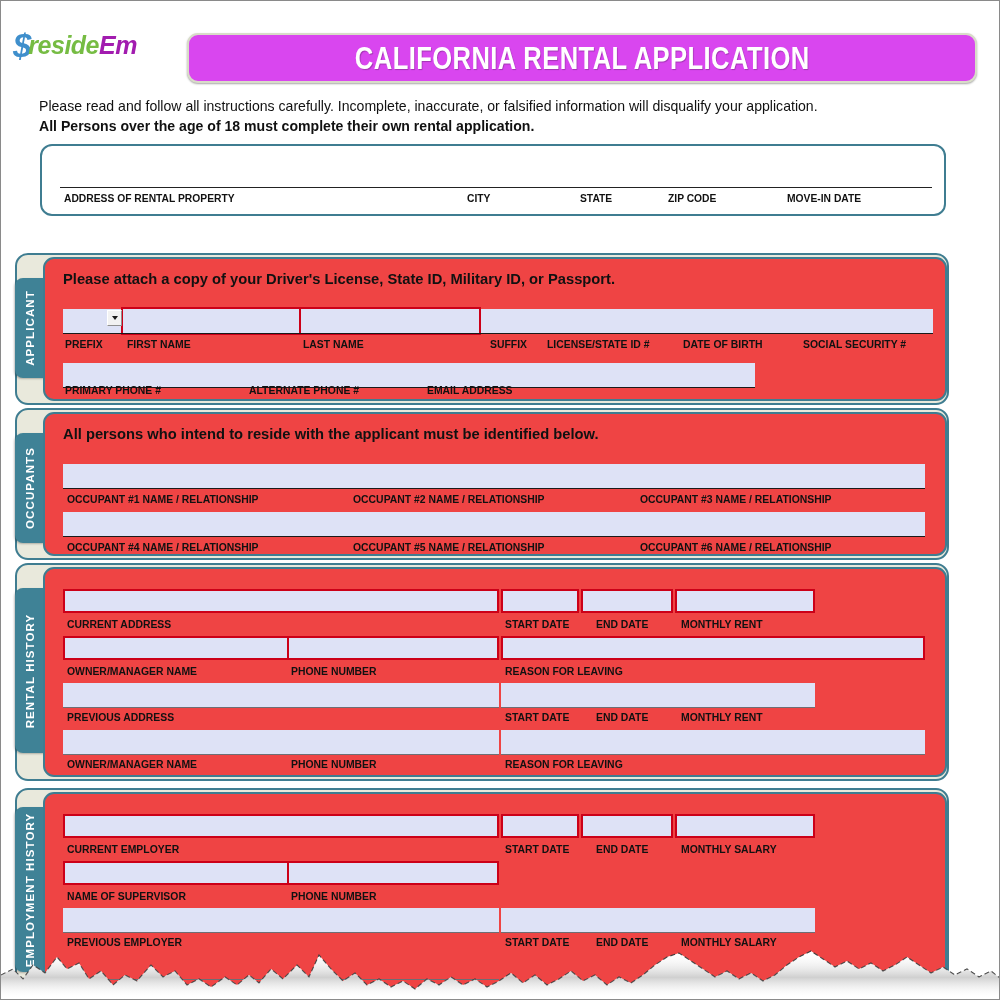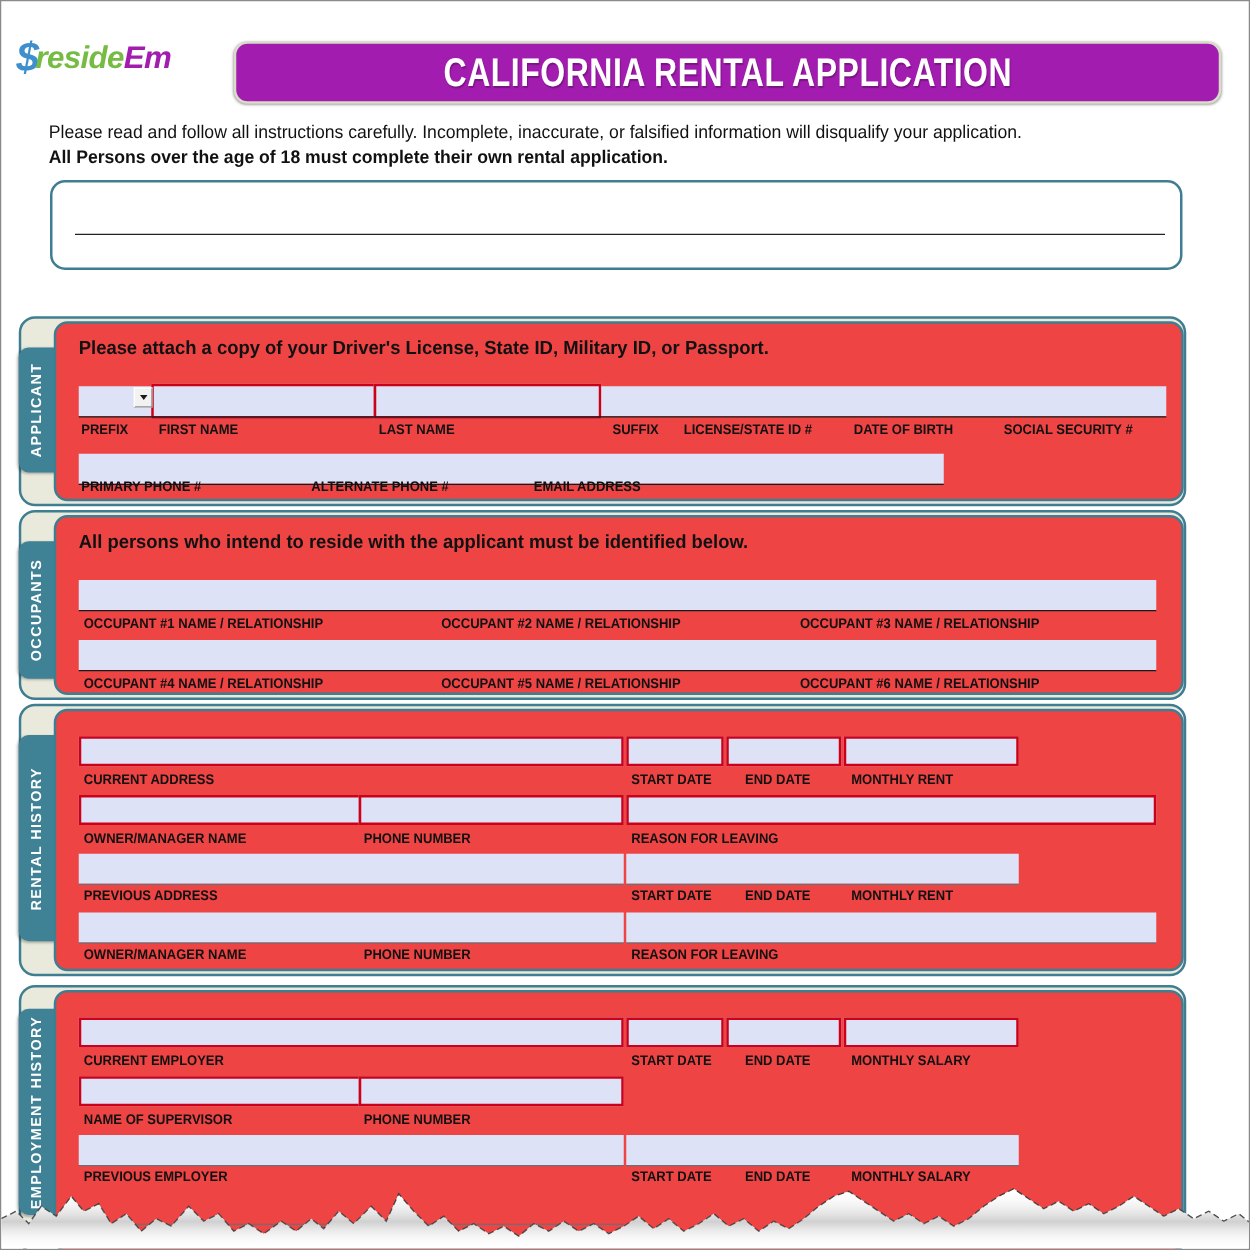--- a/index.html
+++ b/index.html
@@ -47,21 +47,21 @@
     letter-spacing: -3px;
   }
   .logo .gr { color: #76bc43; }
   .logo .bl { color: #a21caf; }
 
   .title-bar {
     position: absolute;
     left: 186px; top: 18px;
     width: 790px; height: 50px;
     box-sizing: border-box;
-    background: #a21caf;
+    background: #d946ef;
     border: 2px solid #d8dcc8;
     border-radius: 11px;
     box-shadow: 0 1px 2px rgba(0,0,0,.35);
     display: flex;
     align-items: center;
     justify-content: center;
   }
   .title-bar .t {
     color: #ffffff;
     font-weight: bold;
@@ -254,20 +254,27 @@
     </div>
   </div>
 
   <div class="instructions">
     <div class="l1">Please read and follow all instructions carefully. Incomplete, inaccurate, or falsified information will disqualify your application.</div>
     <div class="l2">All Persons over the age of 18 must complete their own rental application.</div>
   </div>
 
   <div class="prop-panel">
     <div class="prop-rule"></div>
+    <div class="prop-labels">
+        <span style="left: 22px; top: 4px;">ADDRESS OF RENTAL PROPERTY</span>
+        <span style="left: 425px; top: 4px;">CITY</span>
+        <span style="left: 538px; top: 4px;">STATE</span>
+        <span style="left: 626px; top: 4px;">ZIP CODE</span>
+        <span style="left: 745px; top: 4px;">MOVE-IN DATE</span>
+      </div>
   </div>
 
   <div id="sections-host">
       <div class="shell" style="left: 14px; top: 252px; width: 934px; height: 152px;"></div>
       <div class="side-tab" style="left: 14px; top: 277px; width: 30px; height: 100px;">
         <span>APPLICANT</span>
       </div>
       <div class="panel" style="left: 42px; top: 256px; width: 904px; height: 144px;">
         <div class="panel-heading" style="left: 18px; top: 11px;">Please attach a copy of your Driver's License, State ID, Military ID, or Passport.</div>
         <div class="fld" style="left: 18px; top: 50px; width: 62px; height: 24px;"></div>

